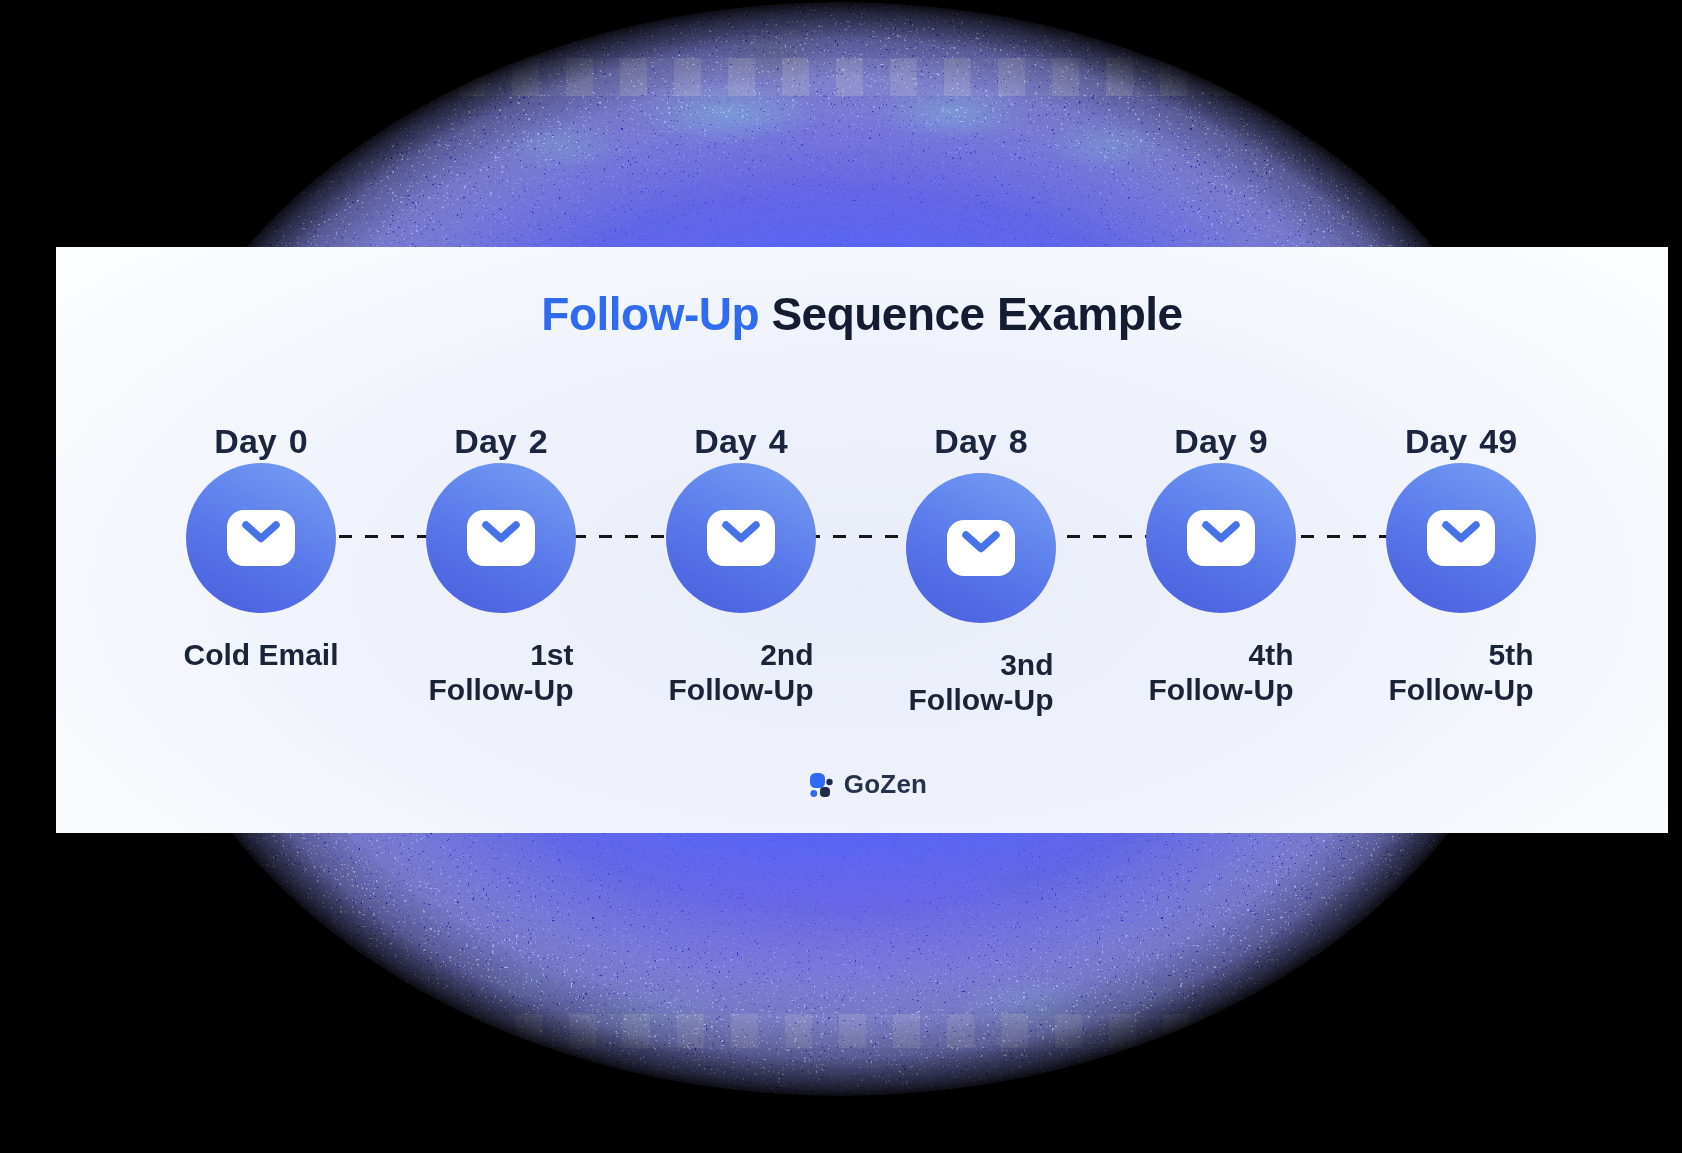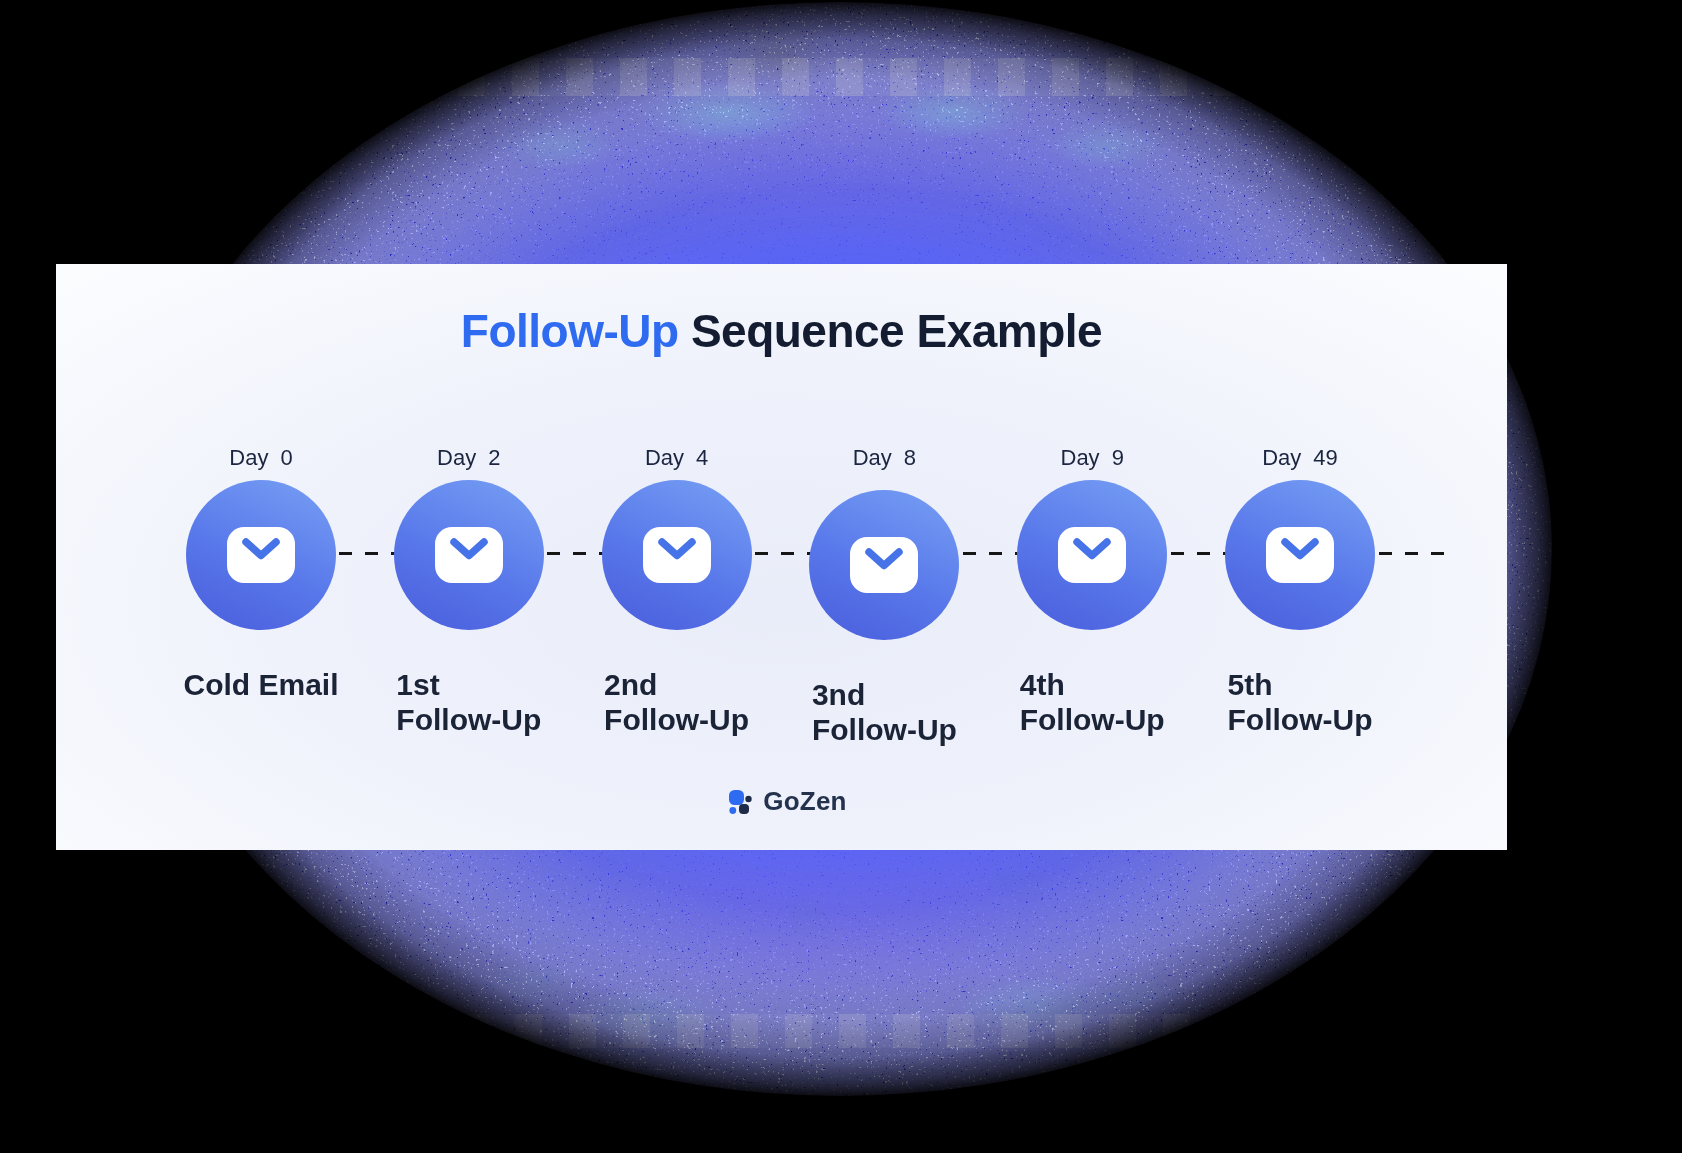--- a/index.html
+++ b/index.html
@@ -43,21 +43,21 @@
   }
   .stair-t, .stair-b {
     position:absolute; height:38px; opacity:0.5;
     background: repeating-linear-gradient(90deg, rgba(205,205,212,0.55) 0 27px, rgba(235,235,240,0.12) 27px 54px);
   }
   .stair-t { top:56px; left:8%; right:8%; }
   .stair-b { bottom:48px; left:12%; right:12%; height:34px; opacity:0.4; }
 
   
   .card {
-    position:absolute; left:56px; top:264px; width:1451px; height:586px;
+    position:absolute; left:56px; top:247px; width:1612px; height:586px;
     background: radial-gradient(1100px 520px at 50% 58%, #e9edf9 0%, #eff2fb 45%, #f6f8fd 72%, #fdfeff 100%);
   }
   .title {
     margin:40px 0 0 0; text-align:center;
     font-size:46px; line-height:54px; font-weight:700; letter-spacing:-0.5px; color:#131c31;
   }
   .title .hl { color:#2f6bf0; }
 
   .dash {
     position:absolute; left:205px; top:288px; width:1195px; height:3px; z-index:0;
@@ -65,30 +65,30 @@
   }
 
   .items {
     position:relative; z-index:1;
     display:flex; justify-content:space-between;
     padding:0 107px 0 105px; margin-top:84px;
   }
   .item { width:200px; display:flex; flex-direction:column; align-items:center; }
   .day {
     height:32px; line-height:32px; display:flex; gap:12px;
-    font-size:22px; font-weight:400; color:#1b2540;
+    font-size:34px; font-weight:700; color:#1b2540;
   }
   .circle {
     margin-top:6px; width:150px; height:150px; border-radius:50%;
     background: linear-gradient(205deg, #739af3 8%, #5878ea 55%, #4a5cdc 100%);
     display:flex; align-items:center; justify-content:center;
   }
   .item.offset .circle { margin-top:16px; }
   .label {
-    margin-top:37px; text-align:left;
+    margin-top:24px; text-align:right;
     font-size:30px; line-height:35px; font-weight:600; color:#1b2337;
   }
   .label span { display:block; }
 
   .brand {
     position:absolute; top:522px; left:0; right:0;
     display:flex; justify-content:center; align-items:center; gap:9px;padding-left:12px;
   }
   .brand-text { font-size:26px; font-weight:700; color:#24324e; letter-spacing:0.2px; }
 </style>

